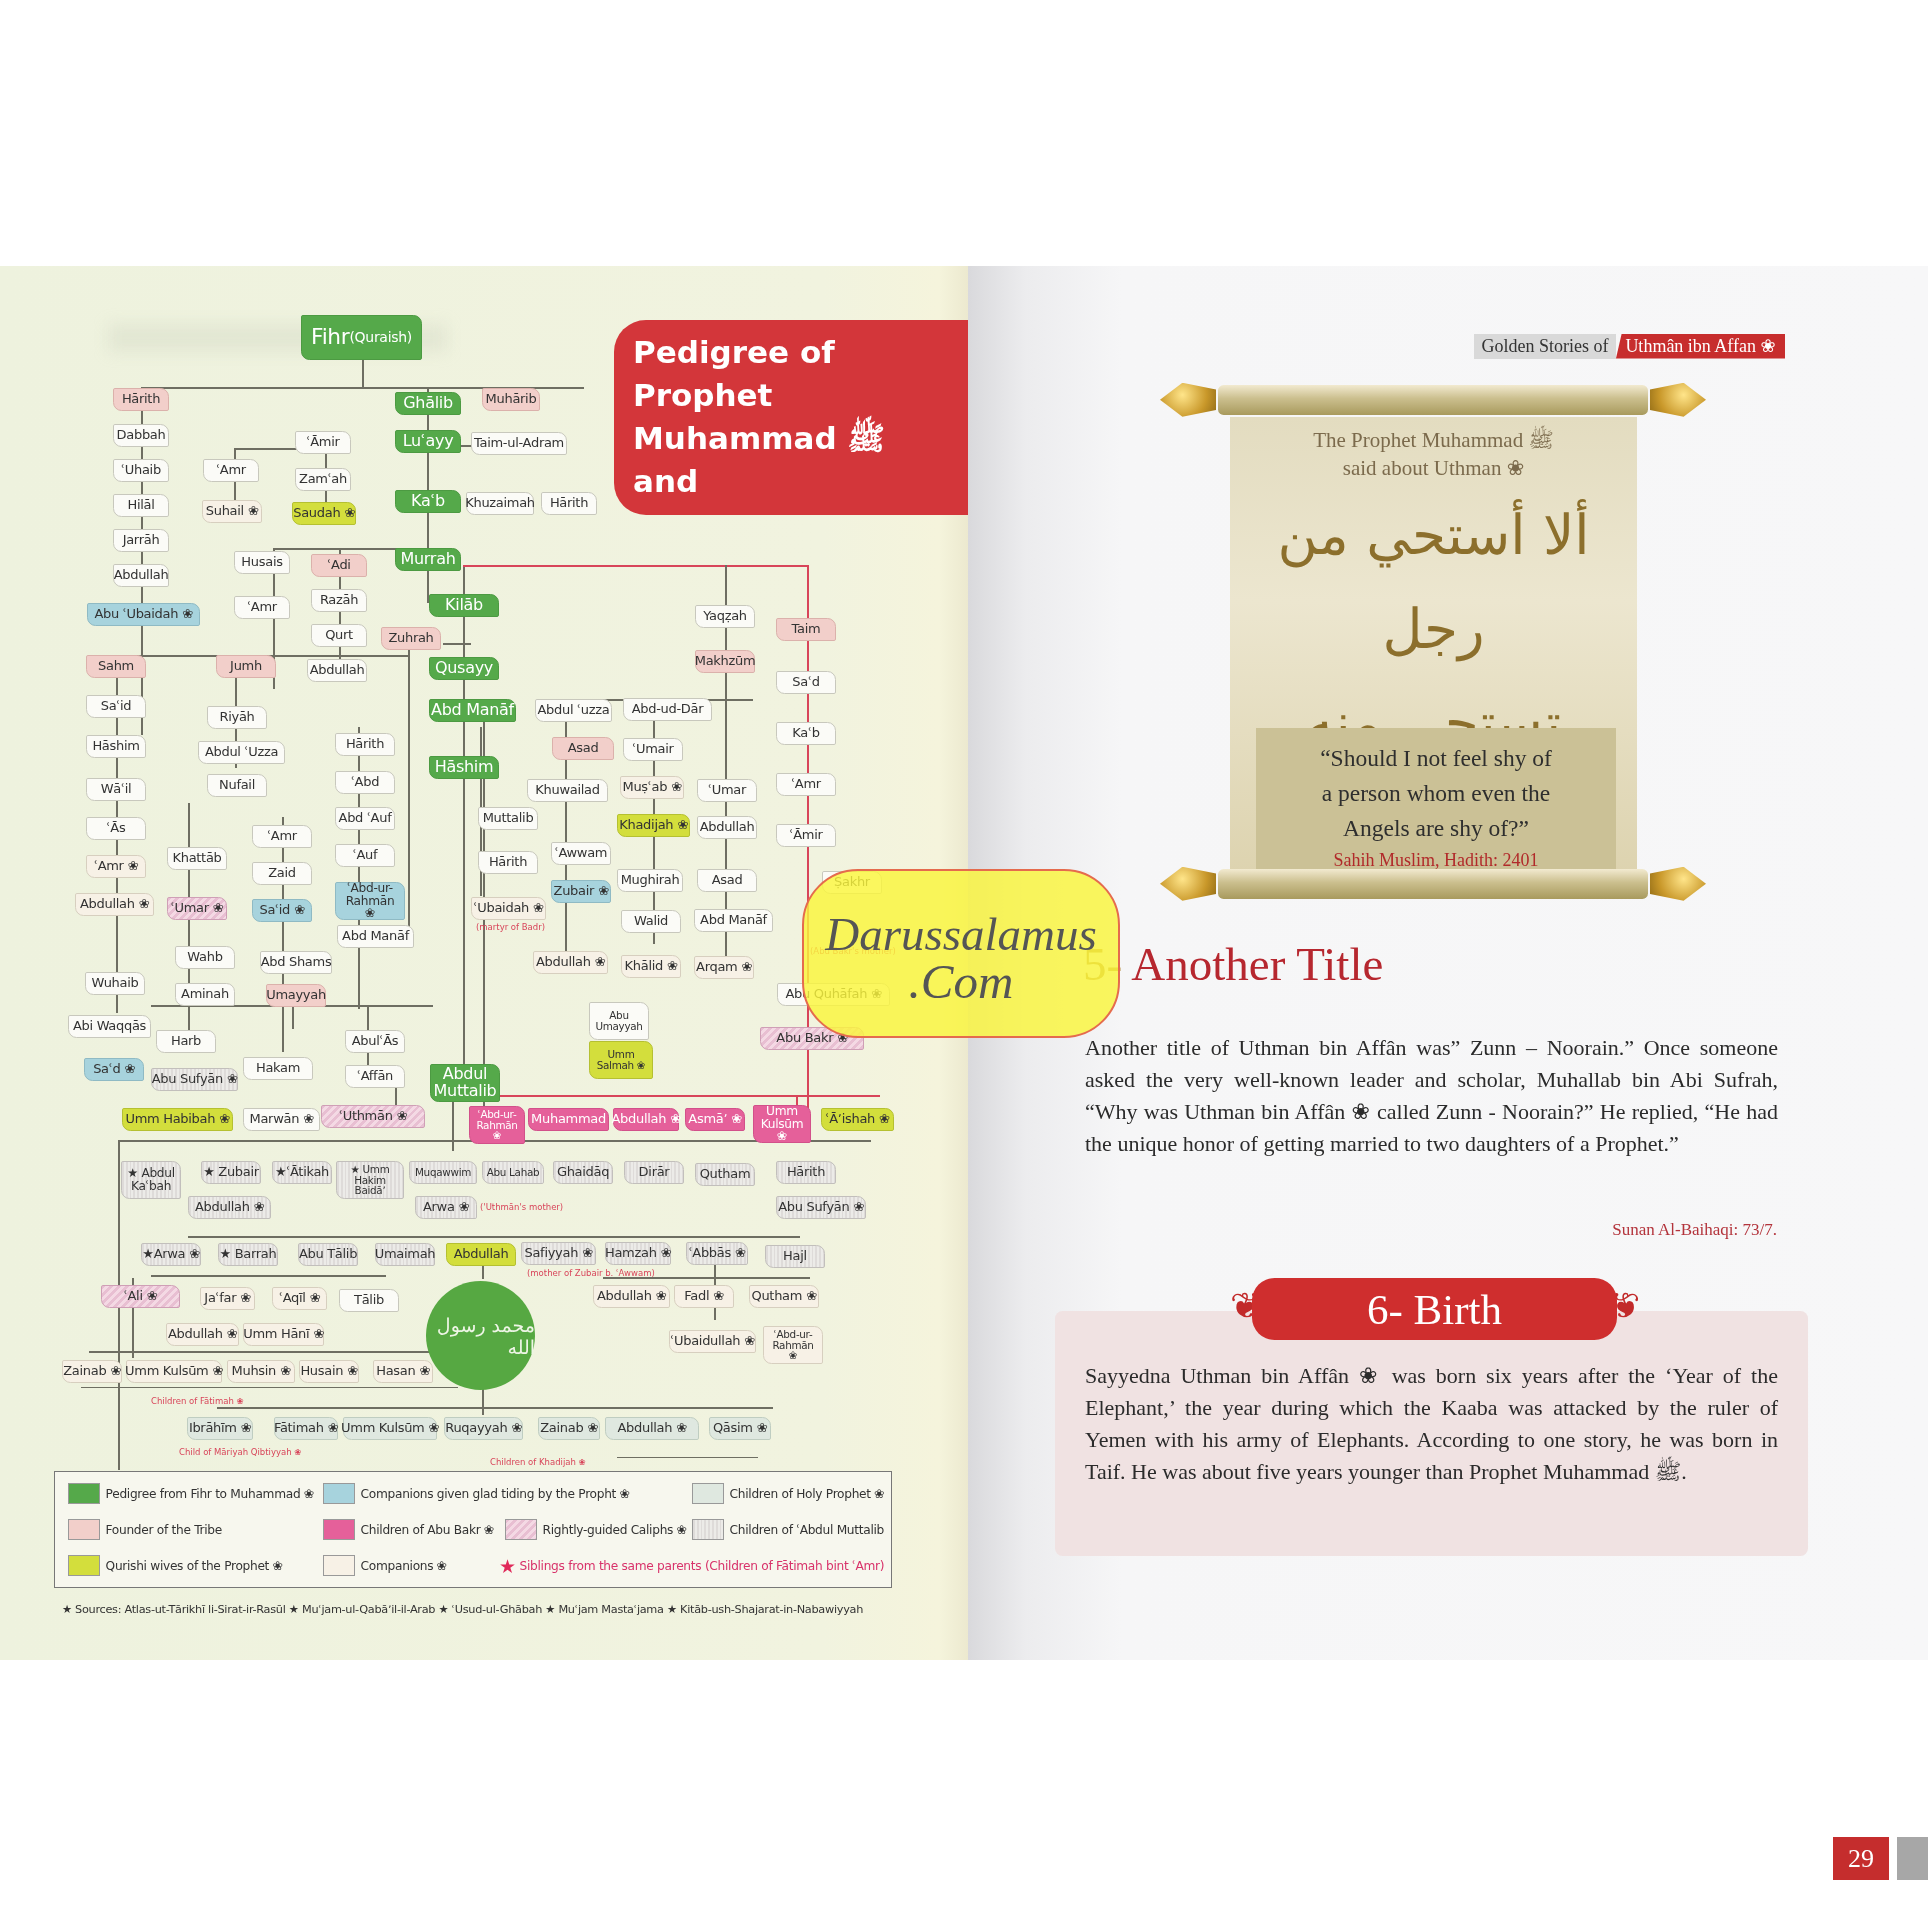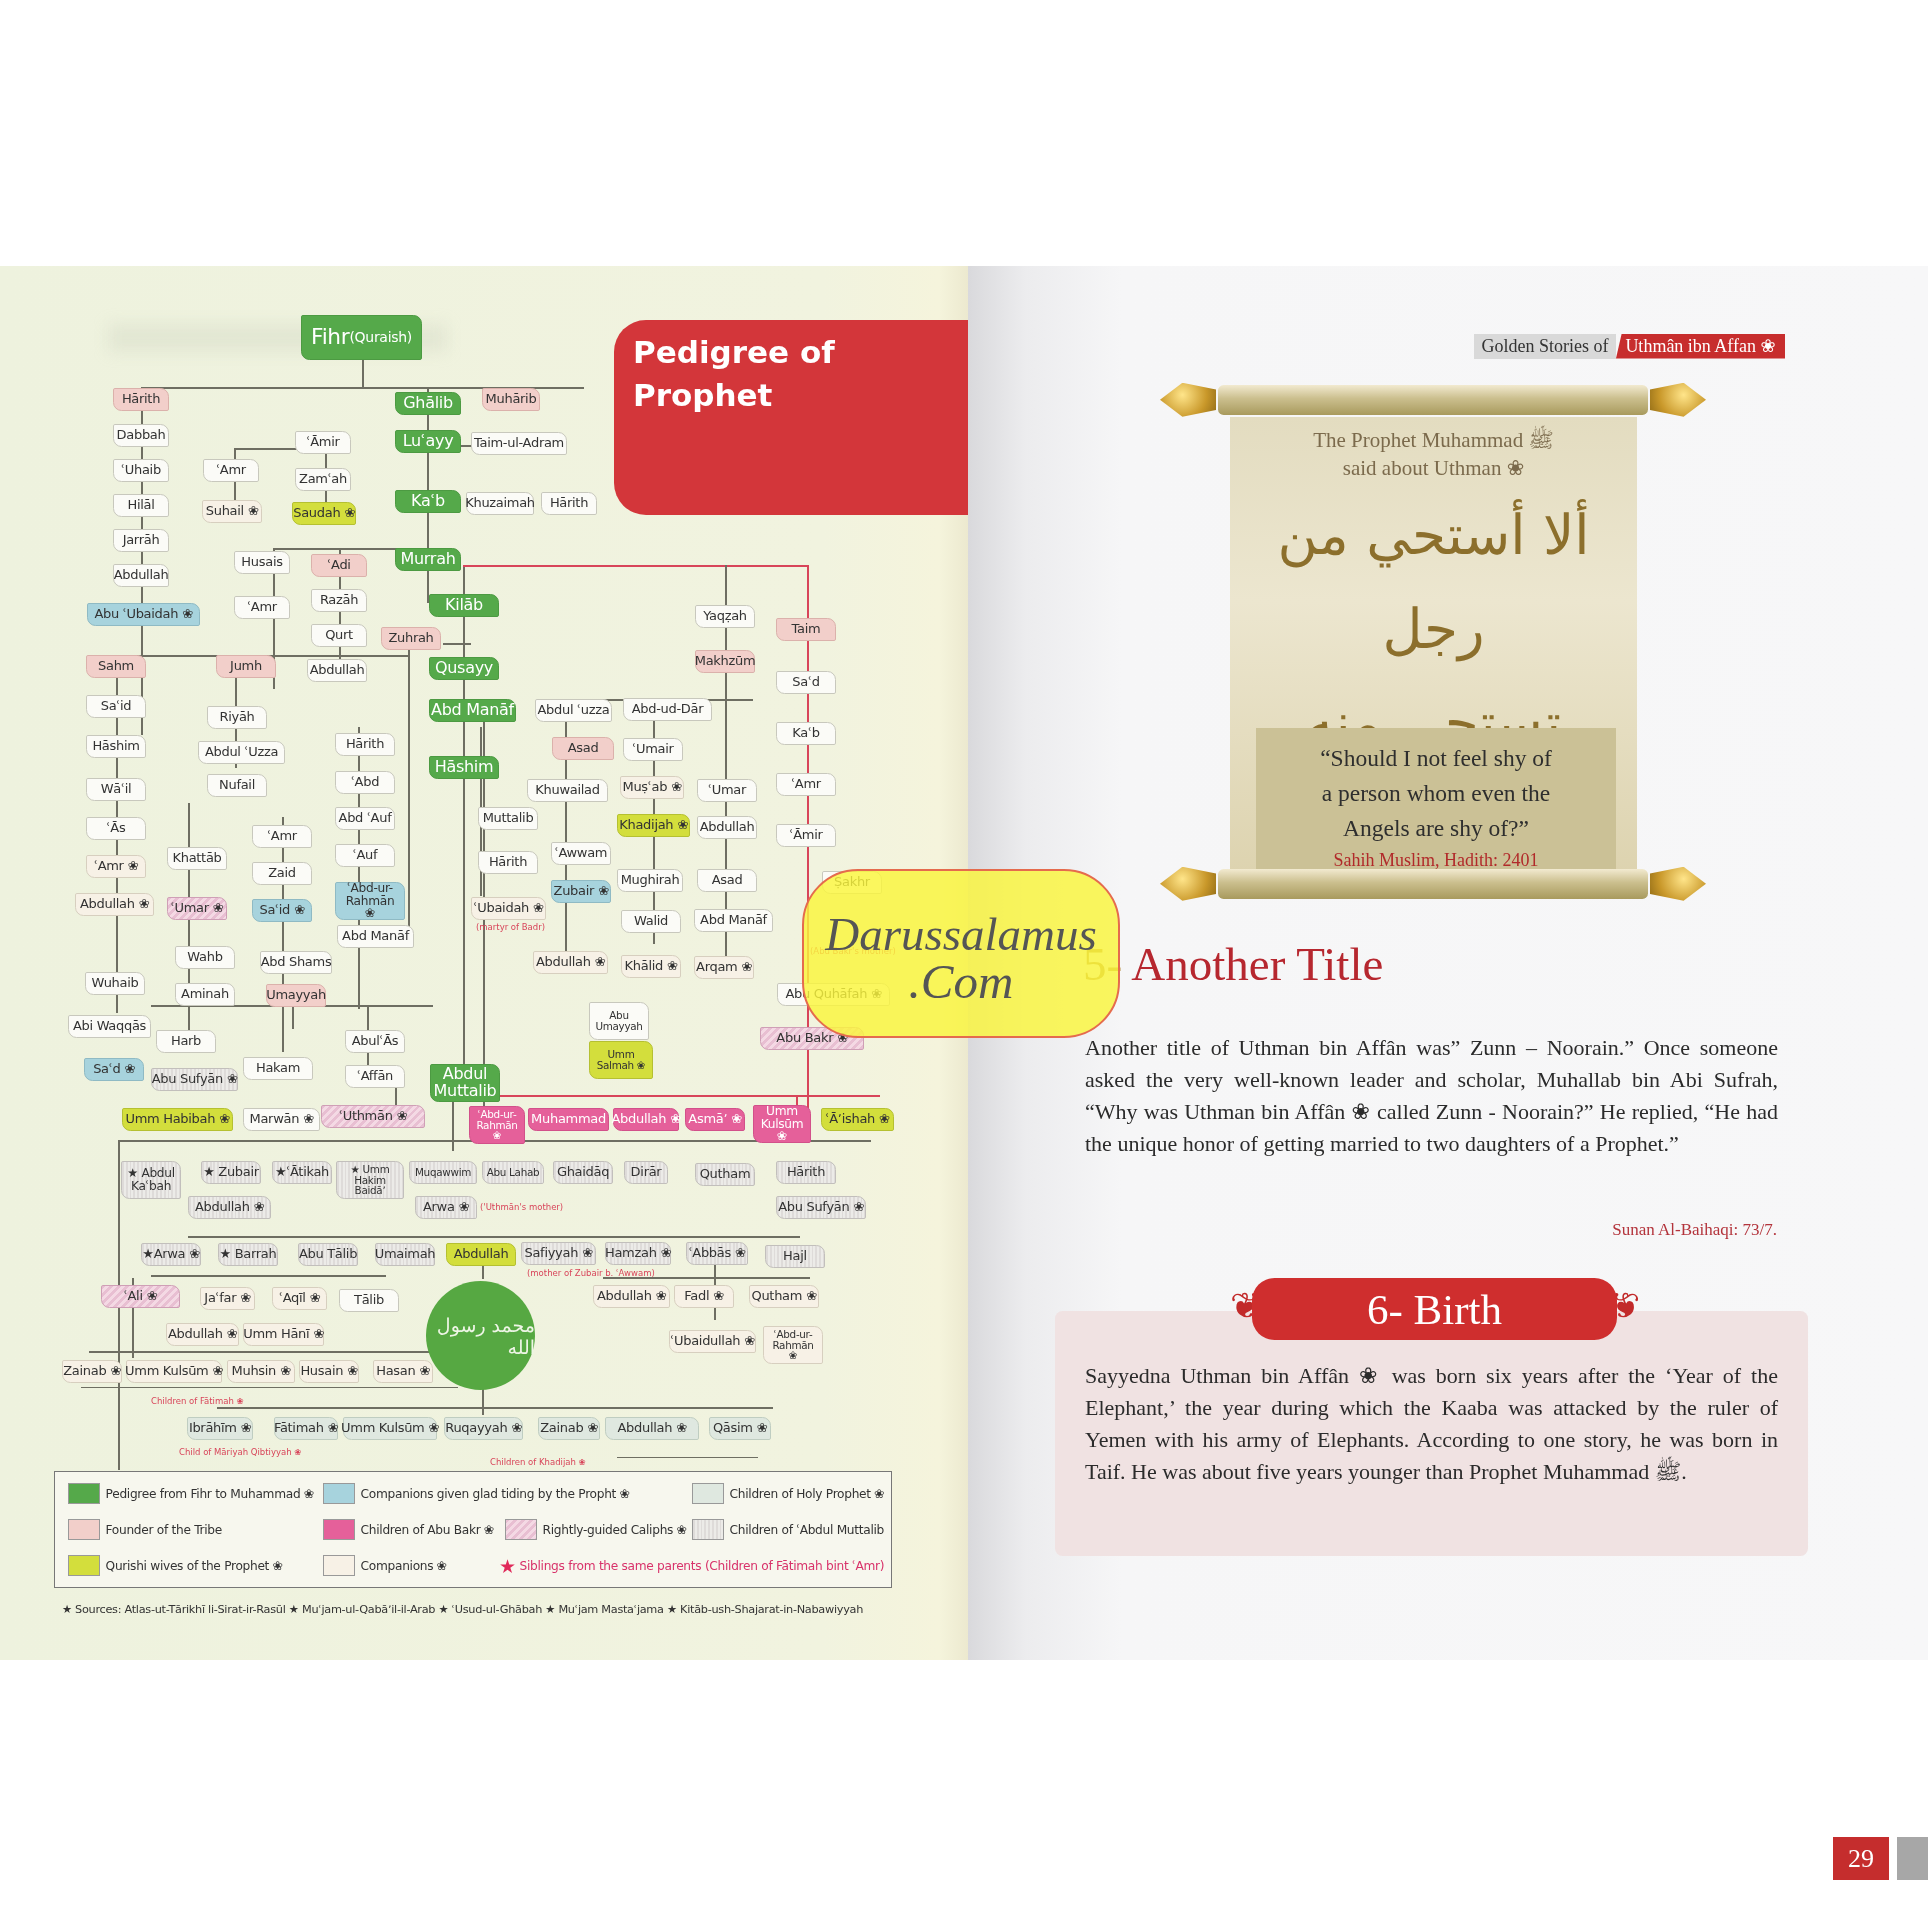--- a/index.html
+++ b/index.html
@@ -227,21 +227,21 @@
         <div class="node abubakr-child" style="left: 685px; top: 842px; width: 60px;">Asmāʼ ❀</div>
         <div class="node abubakr-child two" style="left: 753px; top: 839px; width: 58px;">Umm Kulsūm ❀</div>
         <div class="node wife" style="left: 821px; top: 842px; width: 73px;">ʿĀʼishah ❀</div>
         <div class="node abdmut two" style="left: 121px; top: 895px; width: 60px;">★ Abdul Kaʿbah</div>
         <div class="node abdmut" style="left: 201px; top: 895px; width: 60px;">★ Zubair</div>
         <div class="node abdmut" style="left: 272px; top: 895px; width: 60px;">★ʿĀtikah</div>
         <div class="node abdmut two small" style="left: 336px; top: 895px; width: 68px;">★ Umm Hakim Baidāʼ</div>
         <div class="node abdmut small" style="left: 409px; top: 895px; width: 68px;">Muqawwim</div>
         <div class="node abdmut small" style="left: 482px; top: 895px; width: 62px;">Abu Lahab</div>
         <div class="node abdmut" style="left: 553px; top: 895px; width: 60px;">Ghaidāq</div>
-        <div class="node abdmut" style="left: 624px; top: 895px; width: 44px;">Dirār</div>
+        <div class="node abdmut" style="left: 624px; top: 895px; width: 60px;">Dirār</div>
         <div class="node abdmut" style="left: 695px; top: 897px; width: 60px;">Qutham</div>
         <div class="node abdmut" style="left: 776px; top: 895px; width: 60px;">Hārith</div>
         <div class="node abdmut" style="left: 188px; top: 930px; width: 83px;">Abdullah ❀</div>
         <div class="node abdmut" style="left: 415px; top: 930px; width: 62px;">Arwa ❀</div>
         <div class="node abdmut" style="left: 776px; top: 930px; width: 90px;">Abu Sufyān ❀</div>
         <div class="node abdmut" style="left: 141px; top: 977px; width: 60px;">★Arwa ❀</div>
         <div class="node abdmut" style="left: 218px; top: 977px; width: 60px;">★ Barrah</div>
         <div class="node abdmut" style="left: 298px; top: 977px; width: 60px;">Abu Tālib</div>
         <div class="node abdmut" style="left: 375px; top: 977px; width: 60px;">Umaimah</div>
         <div class="node wife" style="left: 446px; top: 977px; width: 70px;">Abdullah</div>
@@ -281,20 +281,21 @@
         <div class="annot" style="left: 490px; top: 1191px;">Children of Khadijah ❀</div>
       </div>
 
     <div class="seal">
         <span style="font-size:19px;direction:rtl;">محمد رسول الله</span>
       </div>
 
     <div class="title-box">
       <div>Pedigree of</div>
       <div>Prophet</div>
+      <div>Muhammad ﷺ and</div>
     </div>
 
     <div class="legend">
       <div class="legend-item" style="left:13px;top:11.3px;">
           <span class="swatch" style="background:#55a94a"></span>
           <span>Pedigree from Fihr to Muhammad ❀</span>
         </div>
       <div class="legend-item" style="left:268px;top:11.3px;">
           <span class="swatch" style="background:#a7d3dd"></span>
           <span>Companions given glad tiding by the Propht ❀</span>

